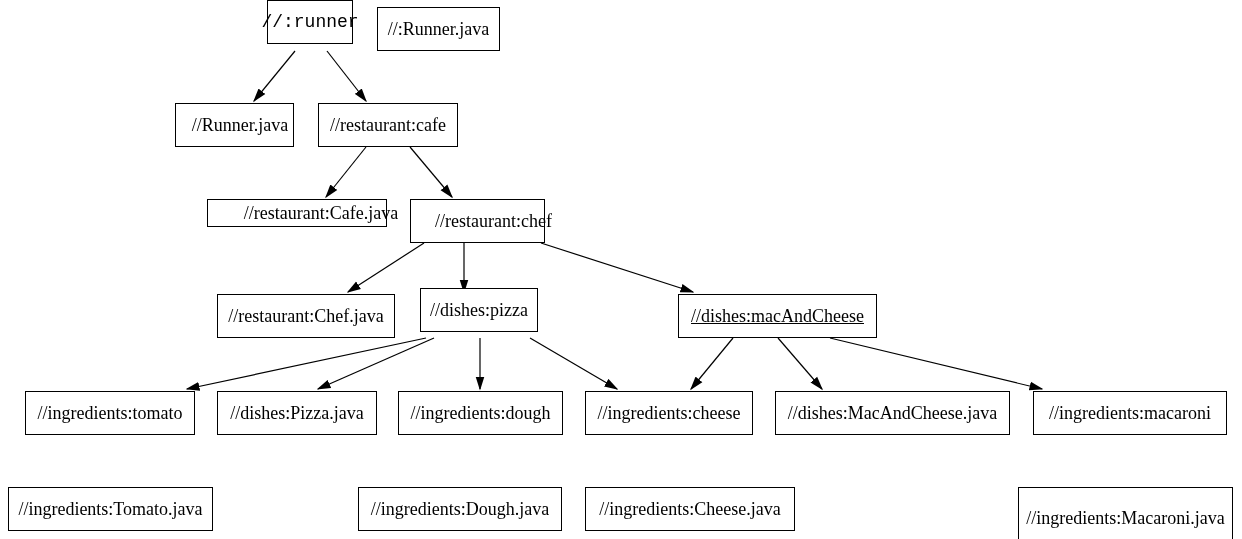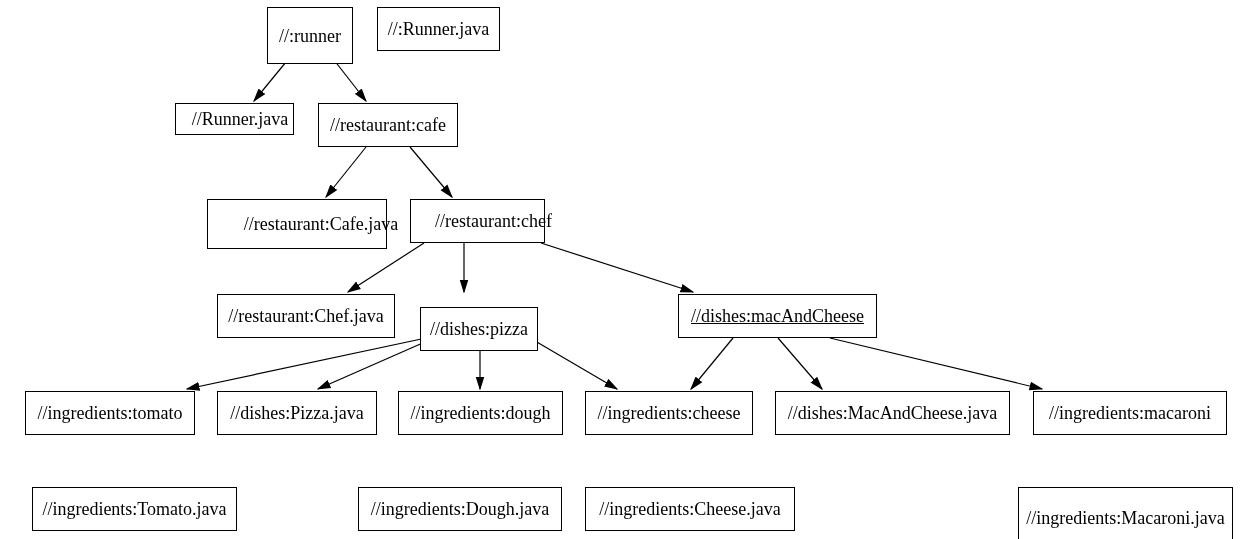--- a/index.html
+++ b/index.html
@@ -51,33 +51,33 @@
         <line x1="426" y1="338" x2="187" y2="389" stroke="#000000" stroke-width="1.2" marker-end="url(#arrowhead)"></line>
         <line x1="434" y1="338" x2="318" y2="389" stroke="#000000" stroke-width="1.2" marker-end="url(#arrowhead)"></line>
         <line x1="480" y1="338" x2="480" y2="389" stroke="#000000" stroke-width="1.2" marker-end="url(#arrowhead)"></line>
         <line x1="530" y1="338" x2="617" y2="389" stroke="#000000" stroke-width="1.2" marker-end="url(#arrowhead)"></line>
         <line x1="733" y1="338" x2="691" y2="389" stroke="#000000" stroke-width="1.2" marker-end="url(#arrowhead)"></line>
         <line x1="778" y1="338" x2="822" y2="389" stroke="#000000" stroke-width="1.2" marker-end="url(#arrowhead)"></line>
         <line x1="830" y1="338" x2="1042" y2="389" stroke="#000000" stroke-width="1.2" marker-end="url(#arrowhead)"></line>
       </g>
   </svg>
   <div id="nodes-layer">
-      <div class="node" style="left: 267px; top: 7px; width: 86px; height: 57px;">//:runner</div>
+      <div class="node" style="left: 267px; top: 0; width: 86px; height: 44px; font-family: Liberation Mono, monospace;">//:runner</div>
       <div class="node" style="left: 377px; top: 7px; width: 123px; height: 44px;">//:Runner.java</div>
-      <div class="node" style="left: 175px; top: 103px; width: 119px; height: 32px; padding-left: 11px;">//Runner.java</div>
+      <div class="node" style="left: 175px; top: 103px; width: 119px; height: 44px; padding-left: 11px;">//Runner.java</div>
       <div class="node" style="left: 318px; top: 103px; width: 140px; height: 44px;">//restaurant:cafe</div>
-      <div class="node" style="left: 207px; top: 199px; width: 180px; height: 50px; padding-left: 48px;">//restaurant:Cafe.java</div>
+      <div class="node" style="left: 207px; top: 199px; width: 180px; height: 28px; padding-left: 48px;">//restaurant:Cafe.java</div>
       <div class="node" style="left: 410px; top: 199px; width: 135px; height: 44px; padding-left: 32px;">//restaurant:chef</div>
       <div class="node" style="left: 217px; top: 294px; width: 178px; height: 44px;">//restaurant:Chef.java</div>
-      <div class="node" style="left: 420px; top: 307px; width: 118px; height: 44px;">//dishes:pizza</div>
+      <div class="node" style="left: 420px; top: 288px; width: 118px; height: 44px;">//dishes:pizza</div>
       <div class="node" style="left: 678px; top: 294px; width: 199px; height: 44px; text-decoration: underline;">//dishes:macAndCheese</div>
       <div class="node" style="left: 25px; top: 391px; width: 170px; height: 44px;">//ingredients:tomato</div>
       <div class="node" style="left: 217px; top: 391px; width: 160px; height: 44px;">//dishes:Pizza.java</div>
       <div class="node" style="left: 398px; top: 391px; width: 165px; height: 44px;">//ingredients:dough</div>
       <div class="node" style="left: 585px; top: 391px; width: 168px; height: 44px;">//ingredients:cheese</div>
       <div class="node" style="left: 775px; top: 391px; width: 235px; height: 44px;">//dishes:MacAndCheese.java</div>
       <div class="node" style="left: 1033px; top: 391px; width: 194px; height: 44px;">//ingredients:macaroni</div>
-      <div class="node" style="left: 8px; top: 487px; width: 205px; height: 44px; margin-left: 24px;">//ingredients:Tomato.java</div>
+      <div class="node" style="left: 8px; top: 487px; width: 205px; height: 44px;">//ingredients:Tomato.java</div>
       <div class="node" style="left: 358px; top: 487px; width: 204px; height: 44px; text-align: right;">//ingredients:Dough.java</div>
       <div class="node" style="left: 585px; top: 487px; width: 210px; height: 44px;">//ingredients:Cheese.java</div>
       <div class="node" style="left: 1018px; top: 487px; width: 215px; height: 62px;">//ingredients:Macaroni.java</div>
     </div>
 </div>
 
 </body></html>

